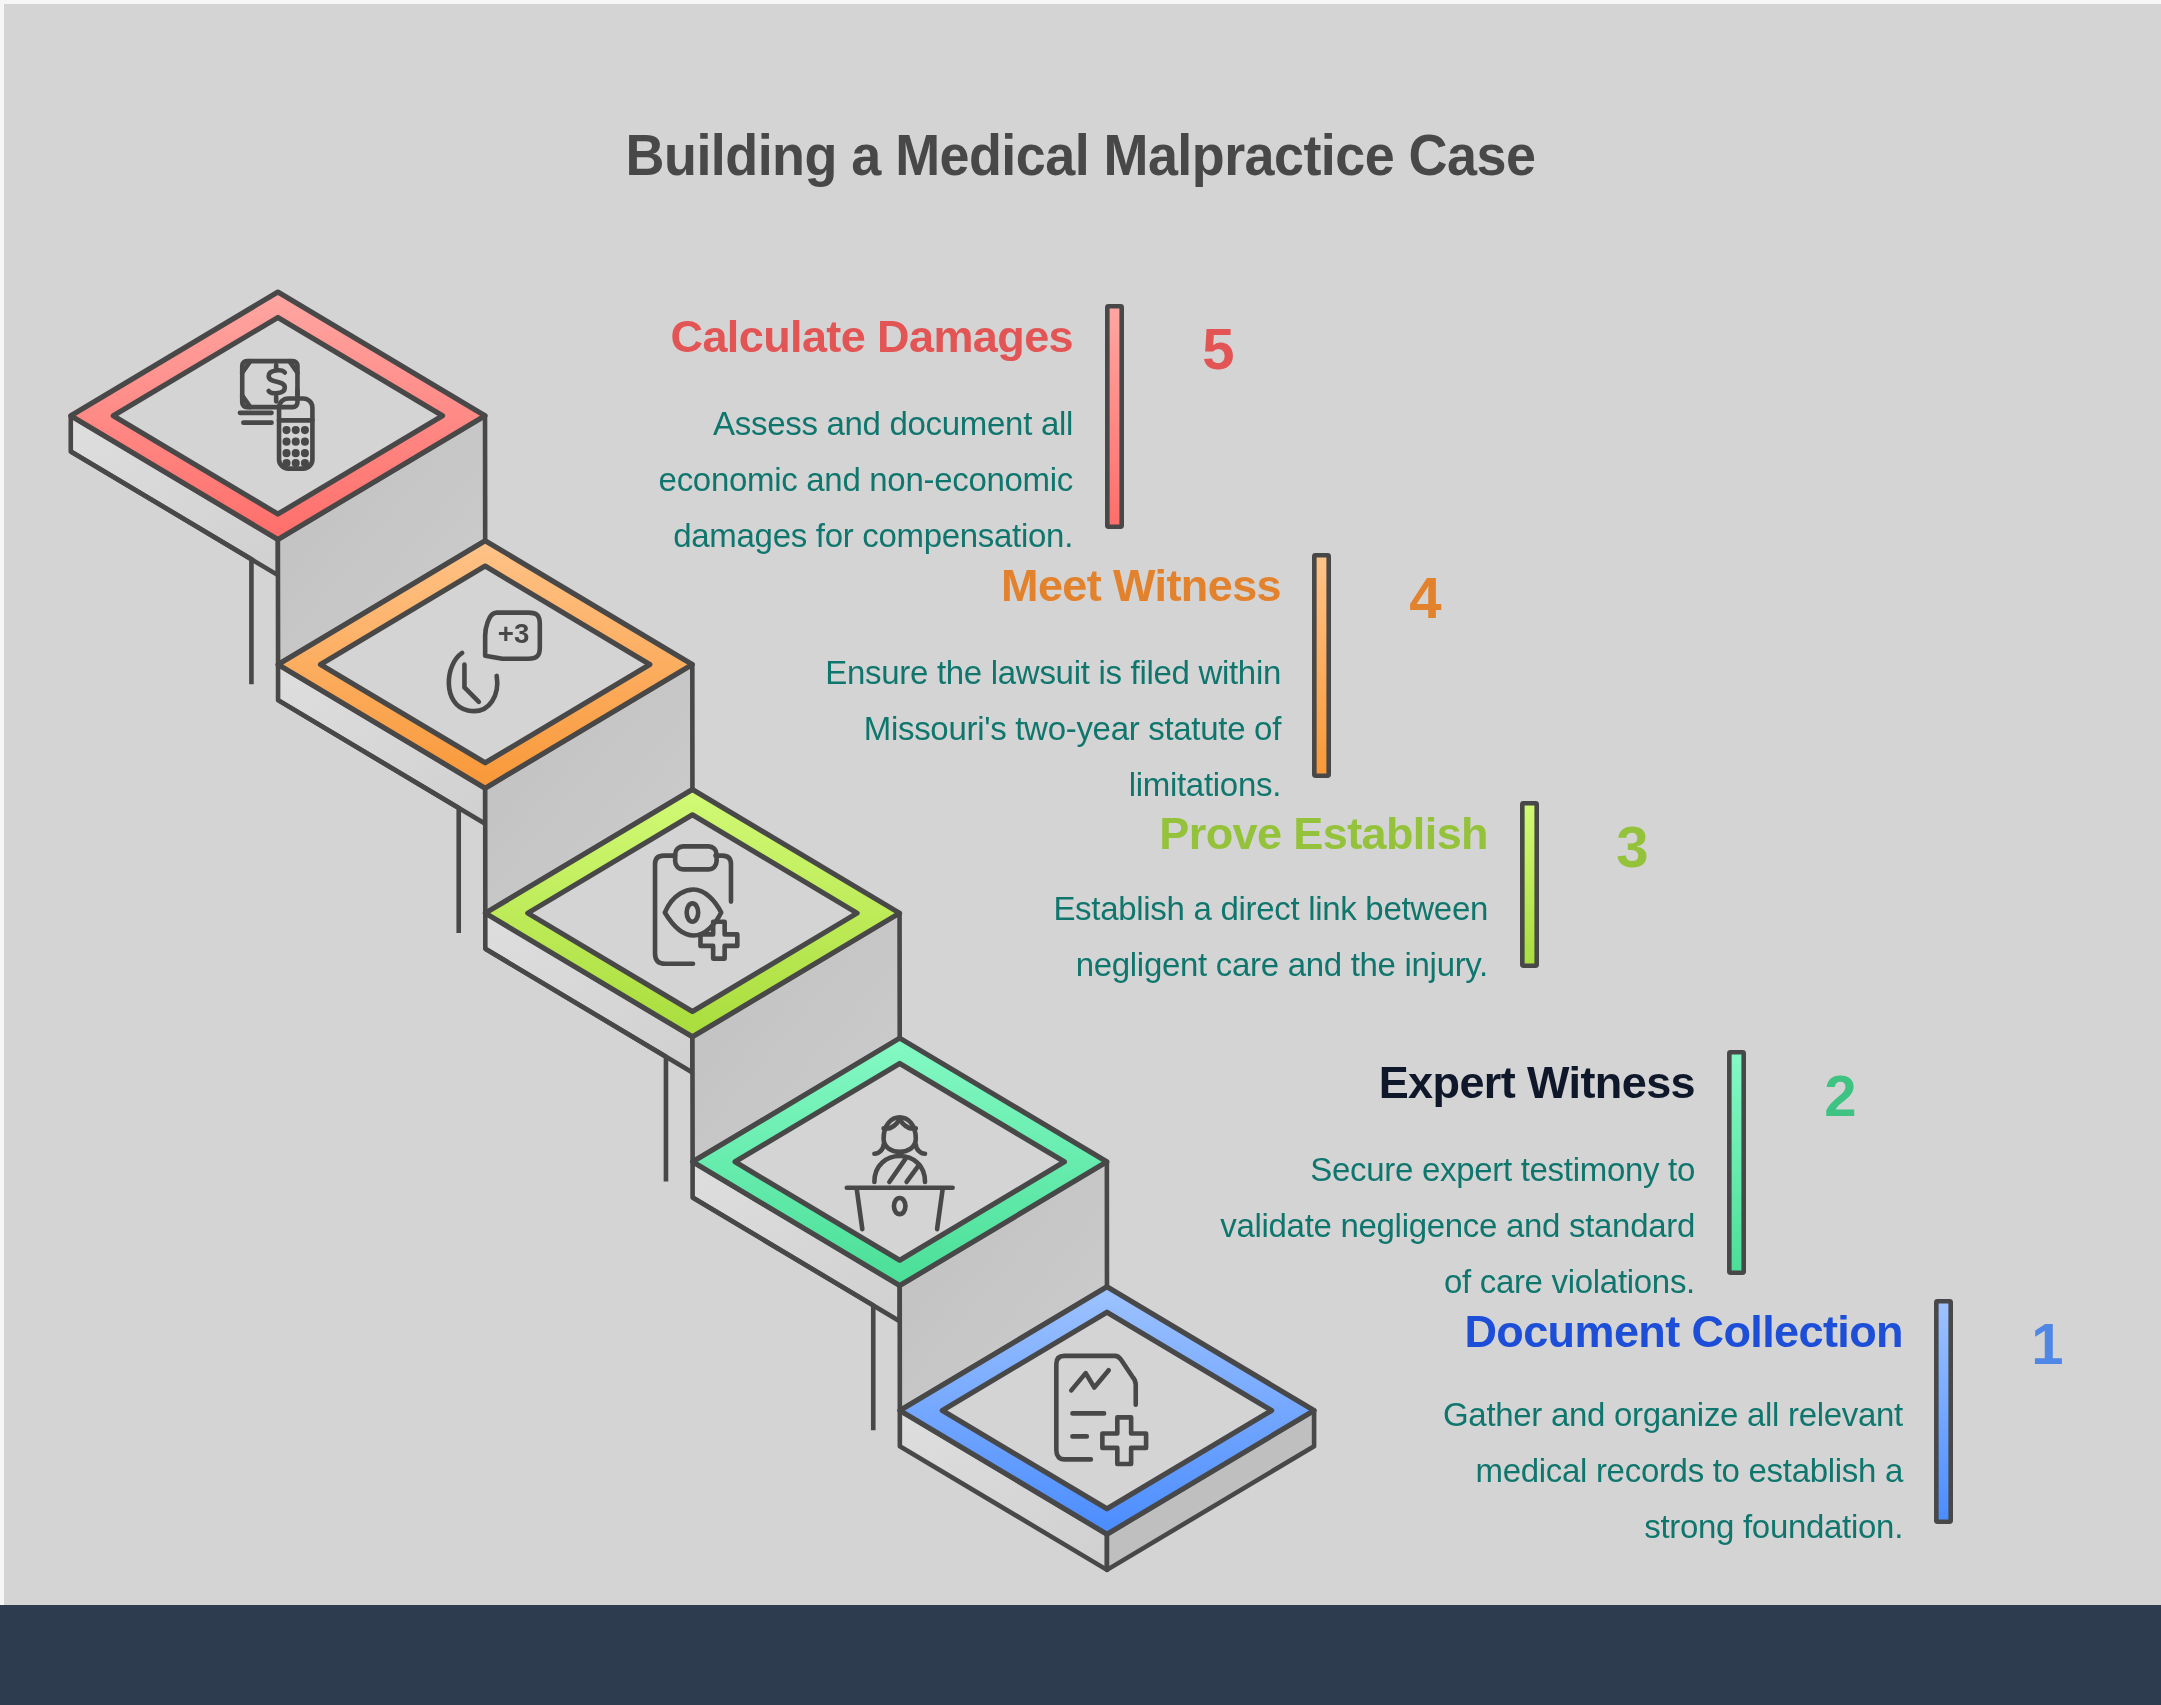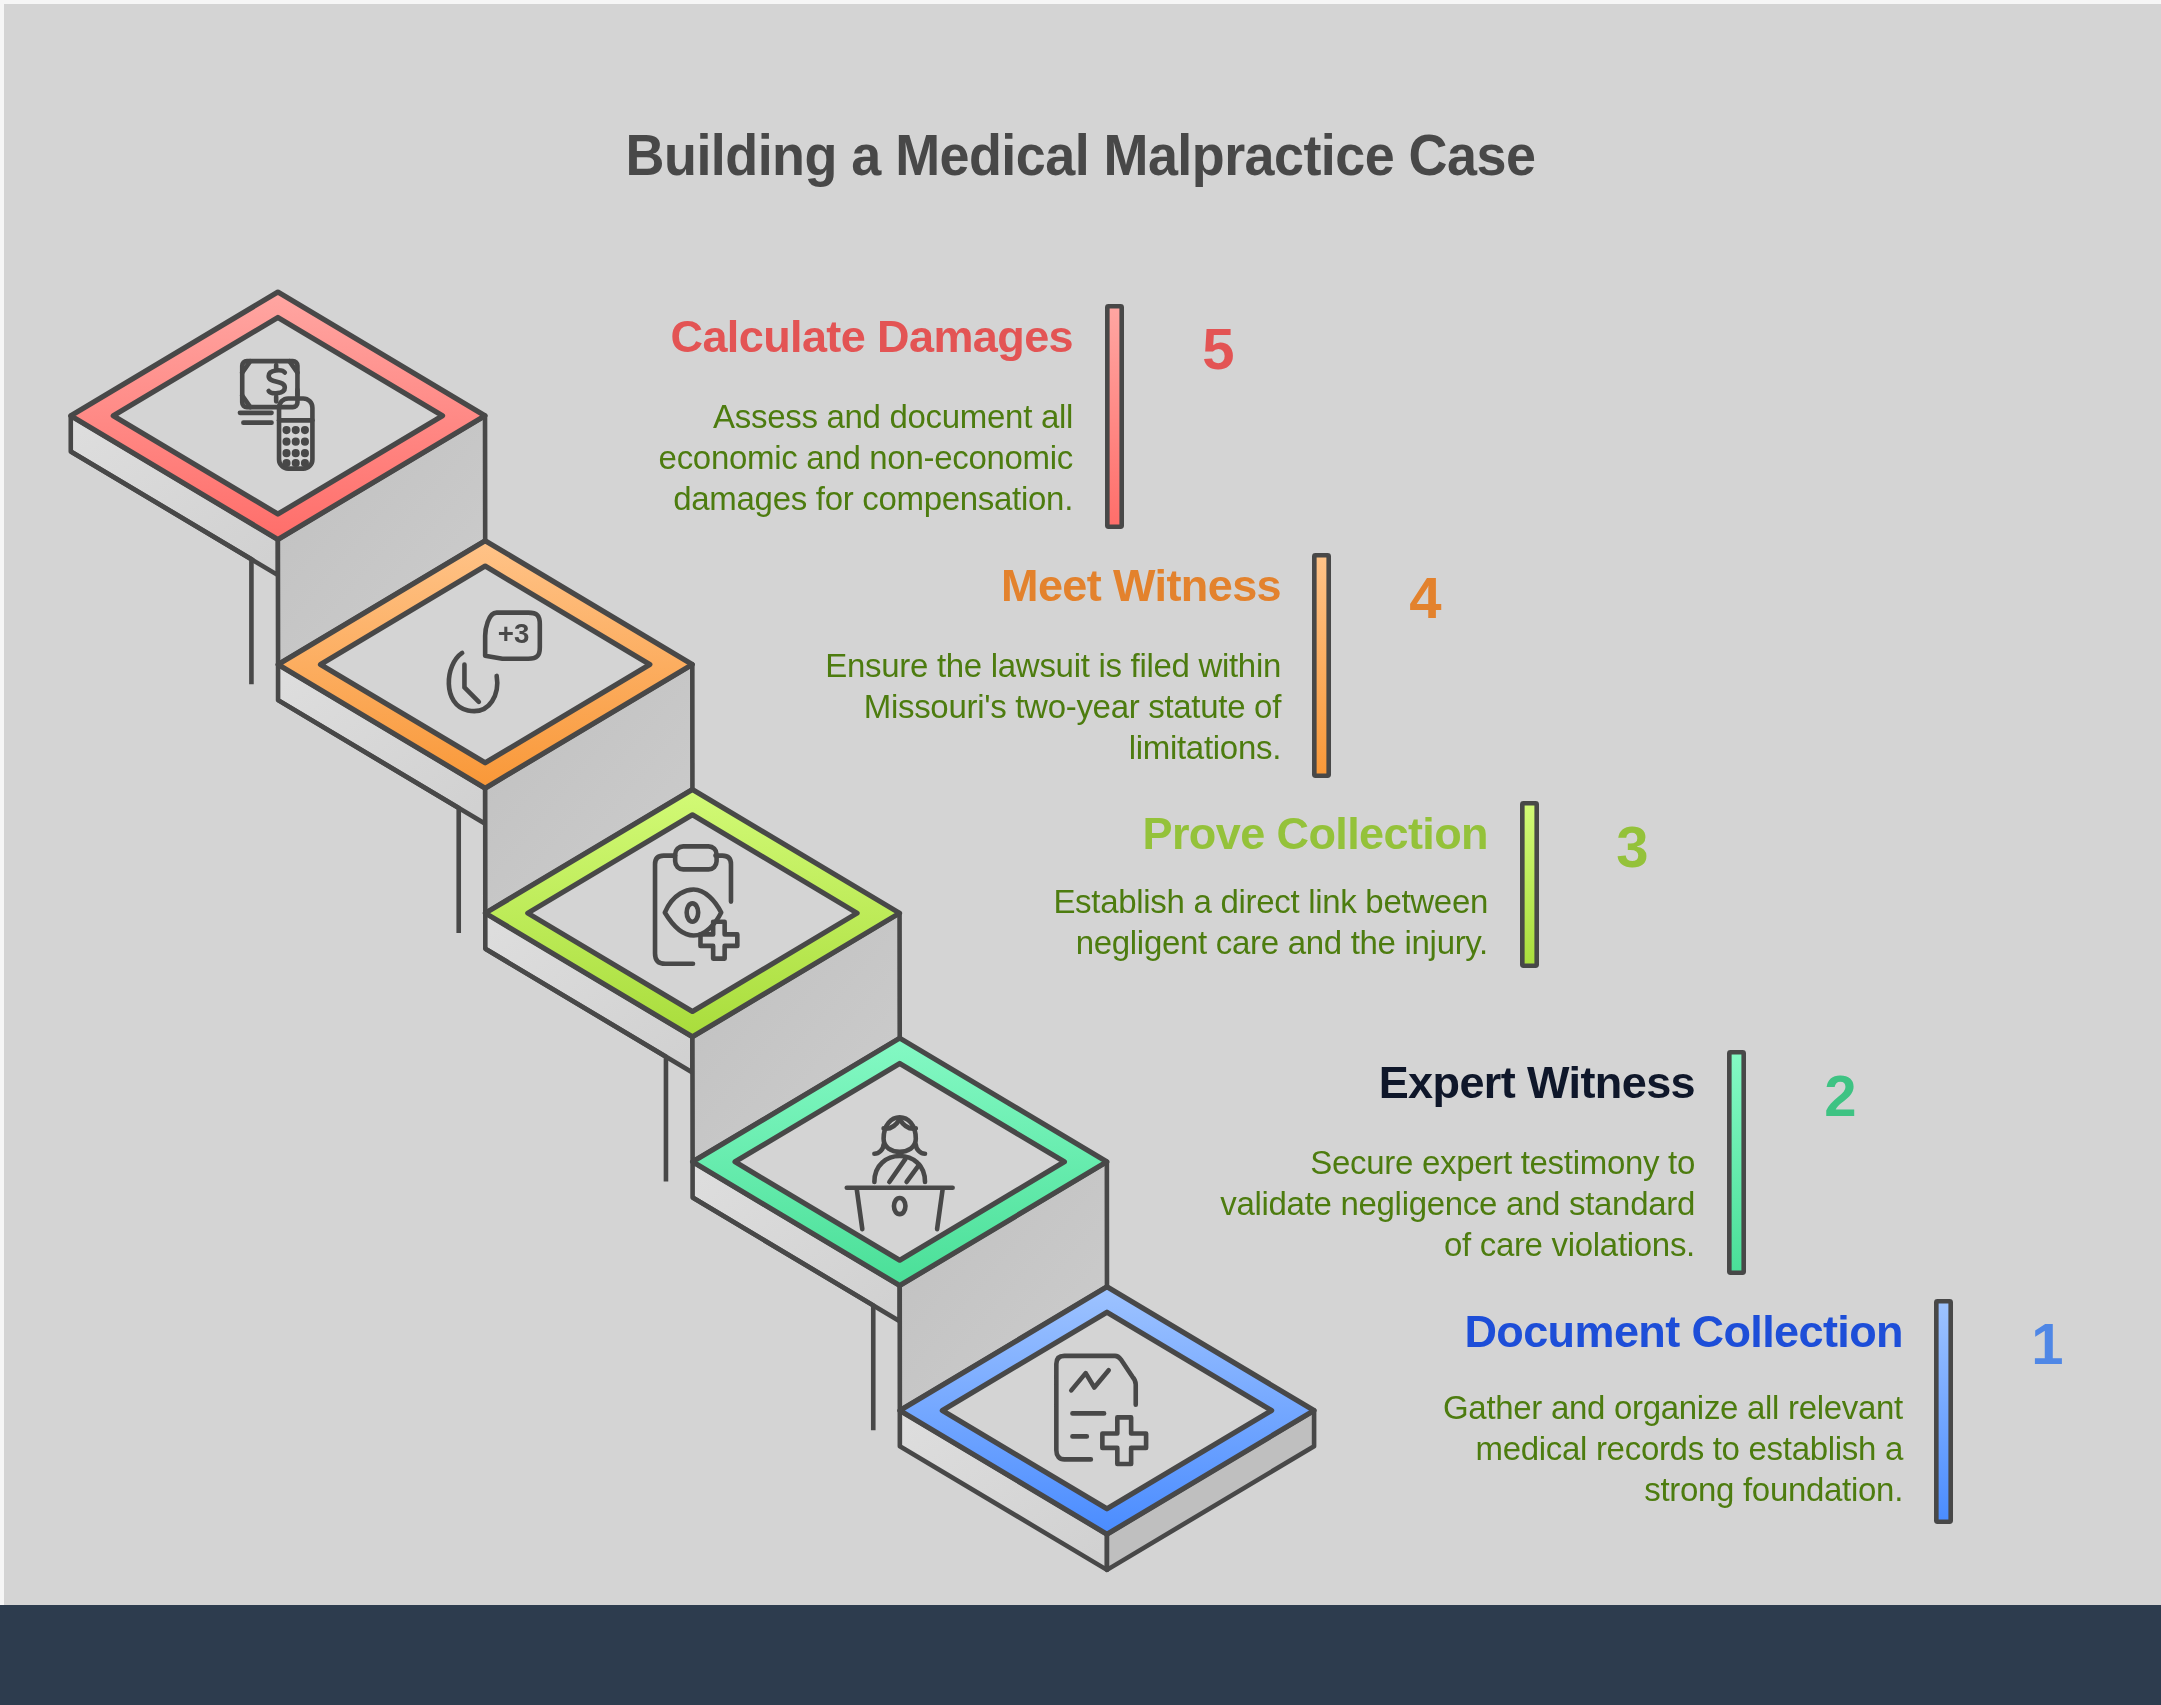--- a/index.html
+++ b/index.html
@@ -20,22 +20,22 @@
   .main-title {
     position: absolute; left: 0; width: 2161px; top: 121px; text-align: center;
     font-size: 58px; font-weight: 700; color: #484848; letter-spacing: -0.6px;
     transform: scaleX(0.93); transform-origin: 1080px 0;
   }
   .step-title {
     position: absolute; text-align: right; font-weight: 700; font-size: 45px;
     white-space: nowrap; letter-spacing: -0.6px;
   }
   .step-desc {
-    position: absolute; text-align: right; font-size: 33px; line-height: 41px;
-    color: #4d7c0f; white-space: pre-line; letter-spacing: -0.3px;
+    position: absolute; text-align: right; font-size: 33px; line-height: 56px;
+    color: #0f766e; white-space: pre-line; letter-spacing: -0.3px;
   }
   .step-num {
     position: absolute; font-size: 58px; font-weight: 700; text-align: center; width: 69px;
   }
 </style>
 </head>
 <body>
 
 <div id="canvas"></div>
 <div id="footer-bar"></div>
@@ -190,21 +190,21 @@
     <div class="step-num" style="left: 1806px; top: 1062px; color: rgb(62, 195, 131);">2</div>
     <svg width="19.6" height="225" style="position: absolute; left: 1727px; top: 1050px;" viewBox="0 0 34 391">
       <defs>
         <linearGradient id="bar-grad-1" x1="0" y1="0" x2="0" y2="1">
           <stop offset="0" stop-color="#84f9c4"></stop>
           <stop offset="1" stop-color="#4adf98"></stop>
         </linearGradient>
       </defs>
       <rect x="4" y="4" width="25" height="383" rx="2" fill="url(#bar-grad-1)" stroke="#484848" stroke-width="8"></rect>
     </svg>
-    <div class="step-title" style="right: 673px; top: 808px; color: rgb(148, 194, 58);">Prove Collection</div>
+    <div class="step-title" style="right: 673px; top: 808px; color: rgb(148, 194, 58);">Prove Establish</div>
     <div class="step-desc" style="right: 673px; top: 881px;">Establish a direct link between
 negligent care and the injury.</div>
     <div class="step-num" style="left: 1598px; top: 813px; color: rgb(148, 194, 58);">3</div>
     <svg width="19.6" height="167" style="position: absolute; left: 1520px; top: 801px;" viewBox="0 0 34 290">
       <defs>
         <linearGradient id="bar-grad-2" x1="0" y1="0" x2="0" y2="1">
           <stop offset="0" stop-color="#d2fa76"></stop>
           <stop offset="1" stop-color="#a9dd3c"></stop>
         </linearGradient>
       </defs>

